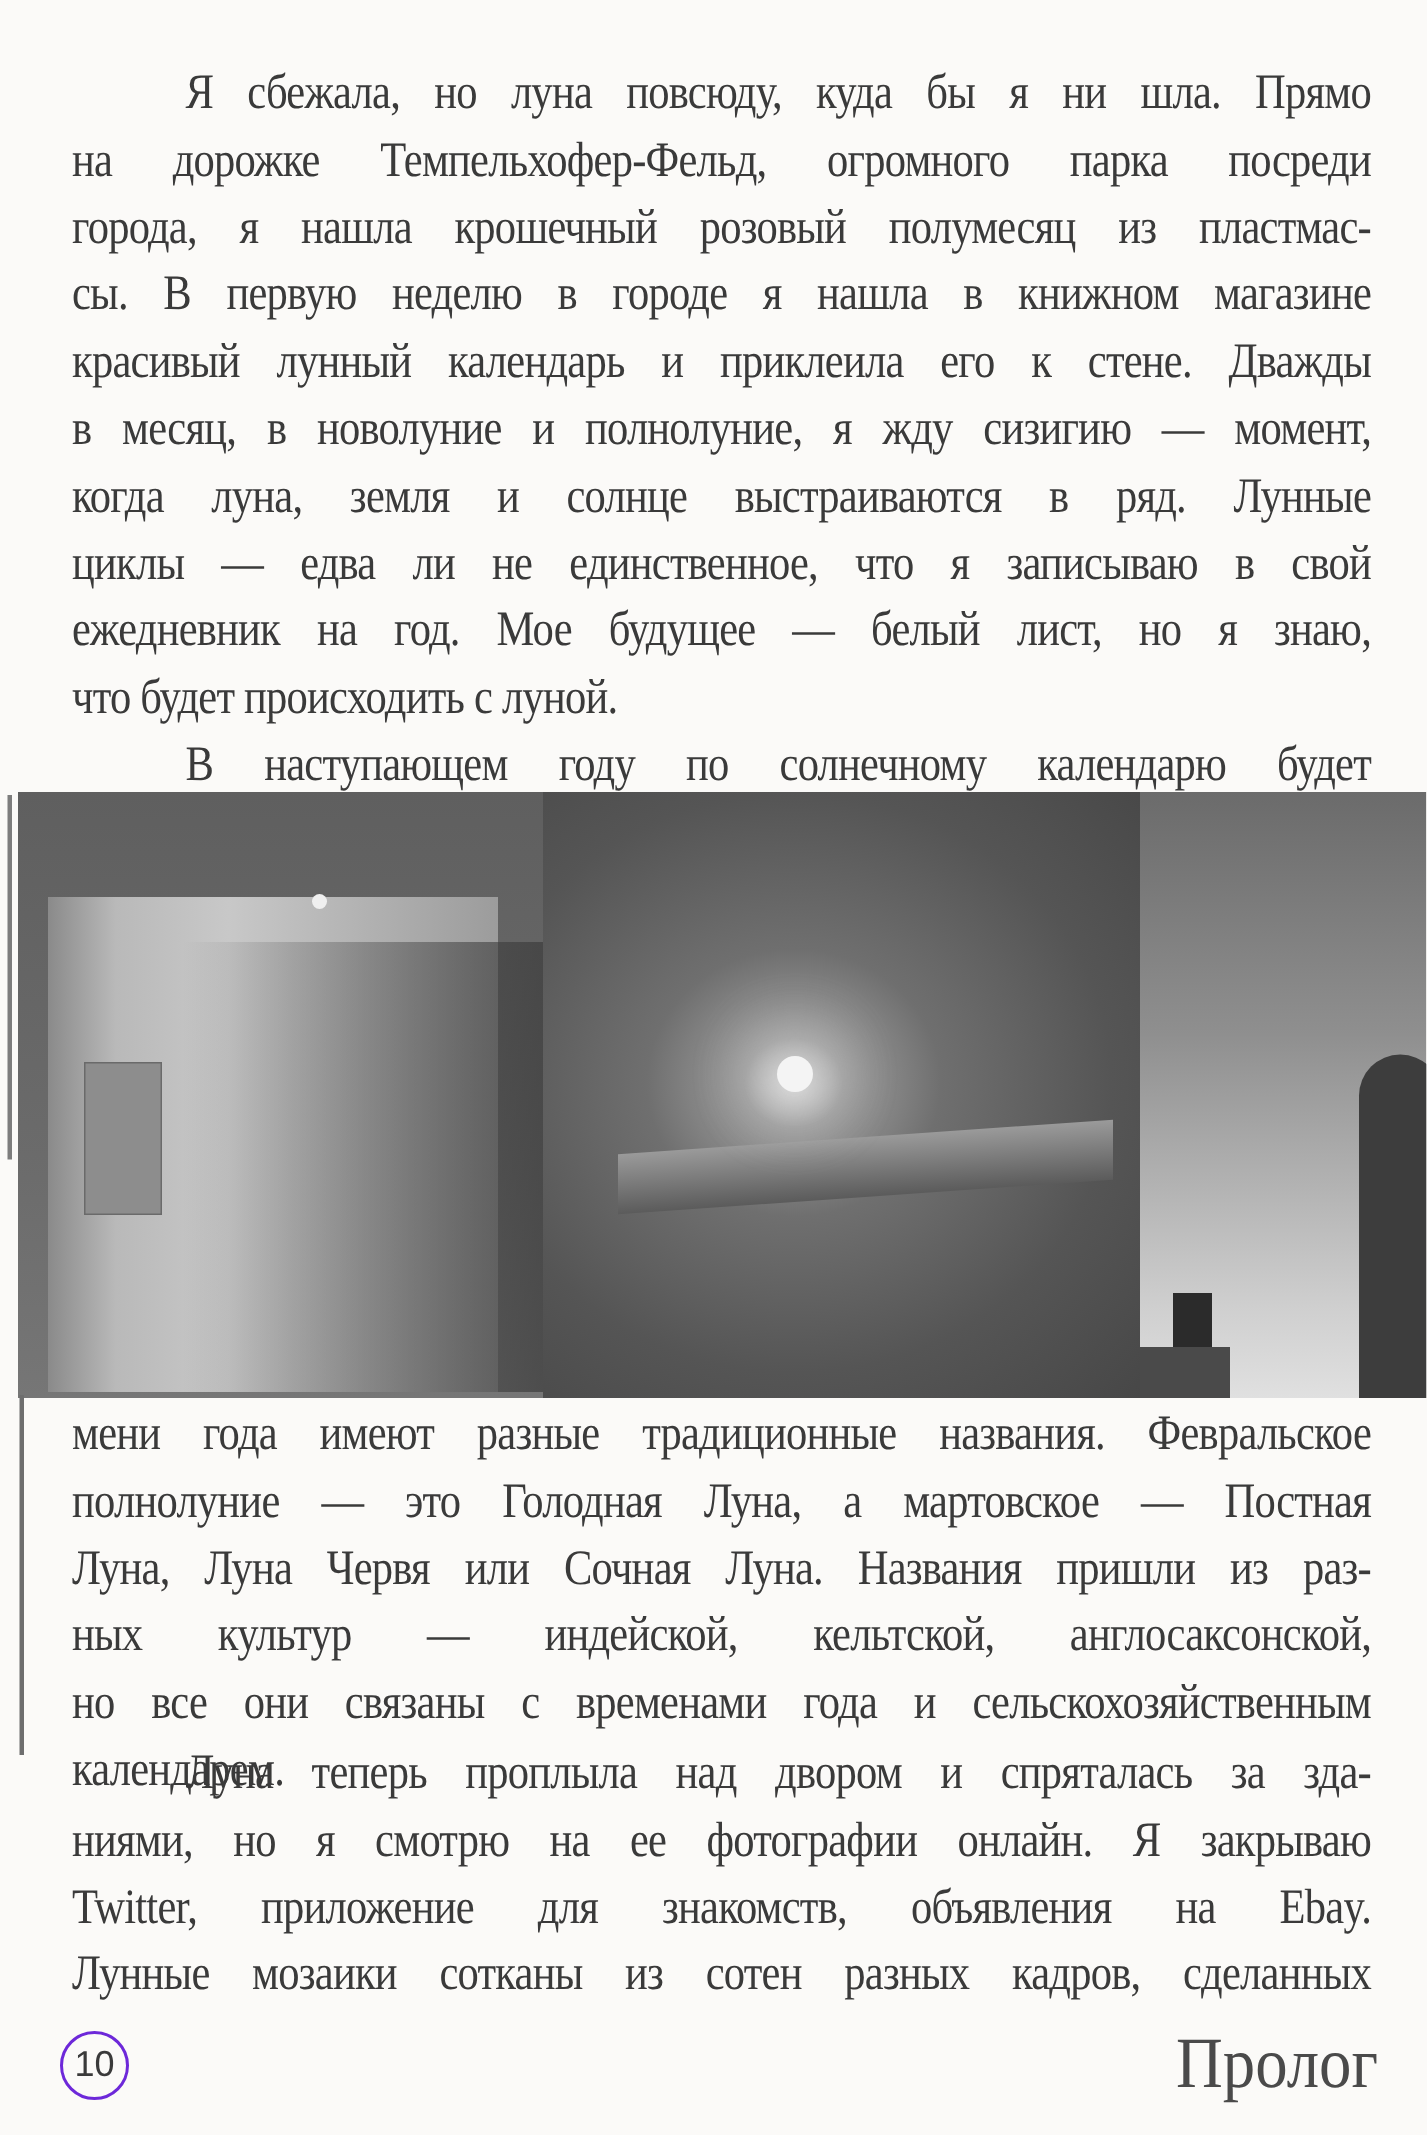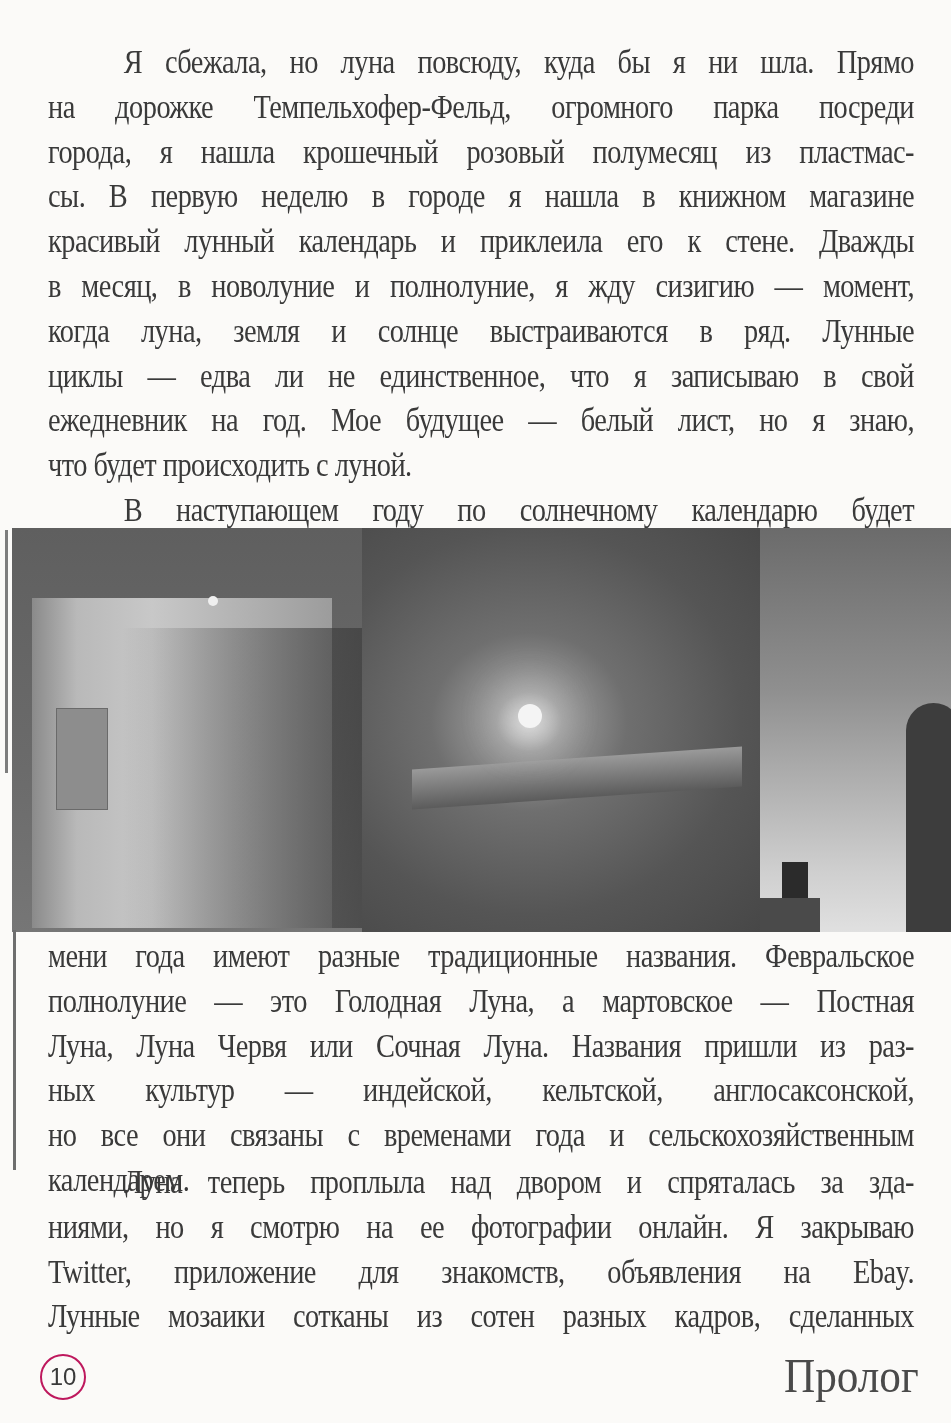--- a/index.html
+++ b/index.html
@@ -86,21 +86,21 @@
       position: absolute; left: 22px; top: 334px; width: 26px; height: 40px;
       background: #2b2b2b;
     }
     .panel-3 .plant {
       position: absolute; left: 0; top: 370px; width: 60px; height: 34px;
       background: #4a4a4a;
     }
 
     .page-number {
       position: absolute; left: 40px; top: 1354px; width: 42px; height: 42px;
-      border: 2px solid #be185d; border-radius: 50%;
+      border: 2px solid #6d28d9; border-radius: 50%;
       display: flex; align-items: center; justify-content: center;
       font-family: "Liberation Sans", "DejaVu Sans", sans-serif;
       font-size: 24px; color: #3a3a3a;
     }
     .running-title {
       position: absolute; right: 32px; top: 1348px;
       font-size: 48px; color: #4a4a4a;
       transform: scaleX(0.9); transform-origin: right top;
     }
   </style>

